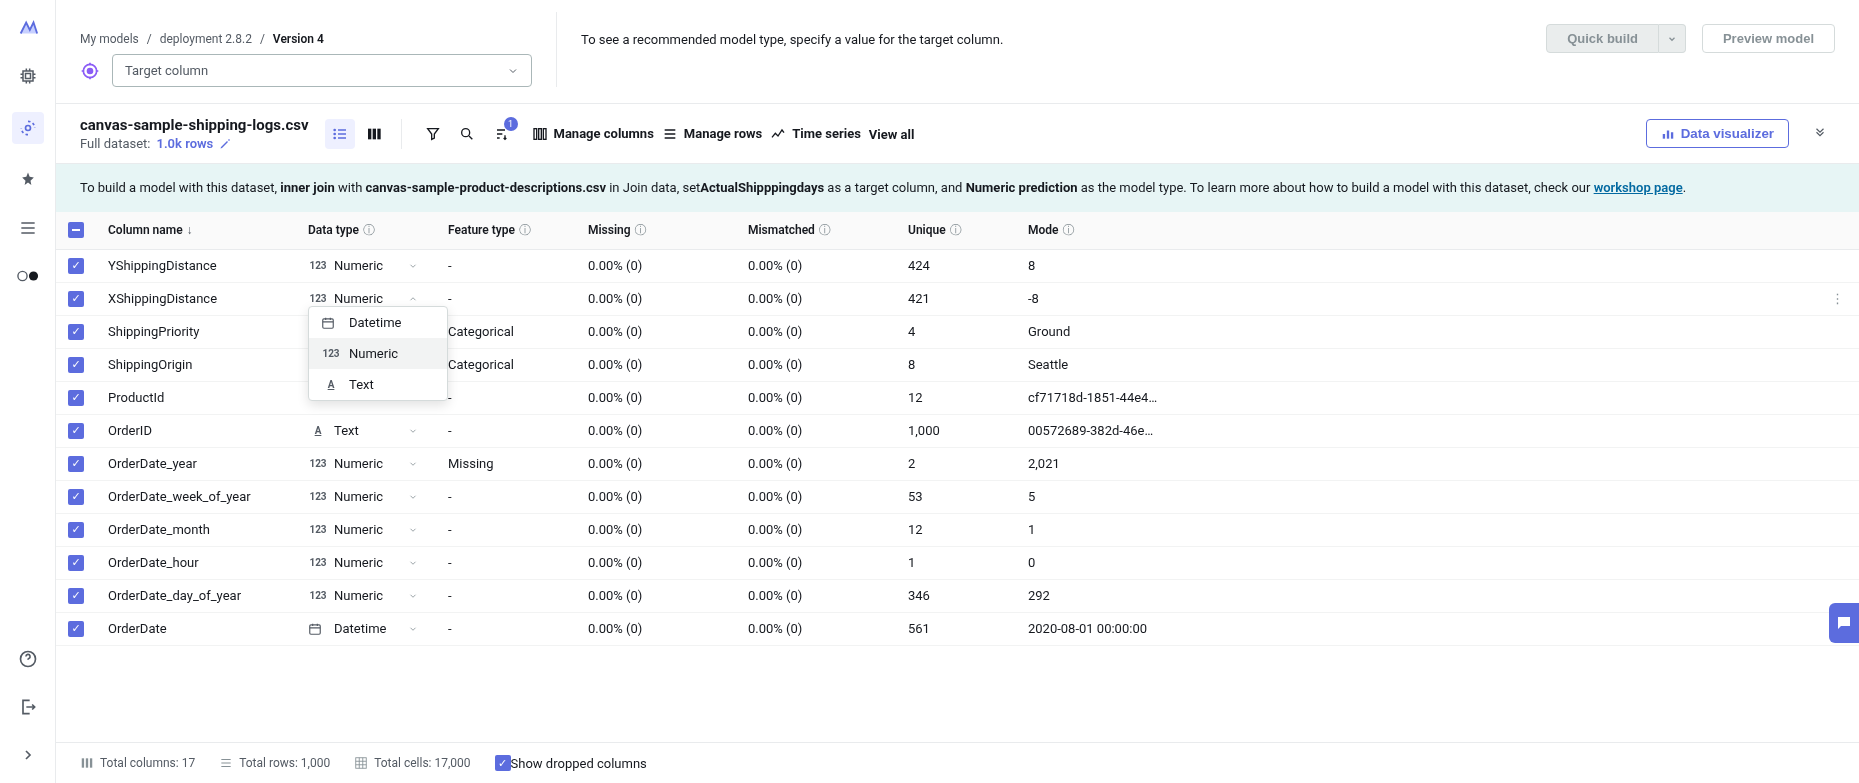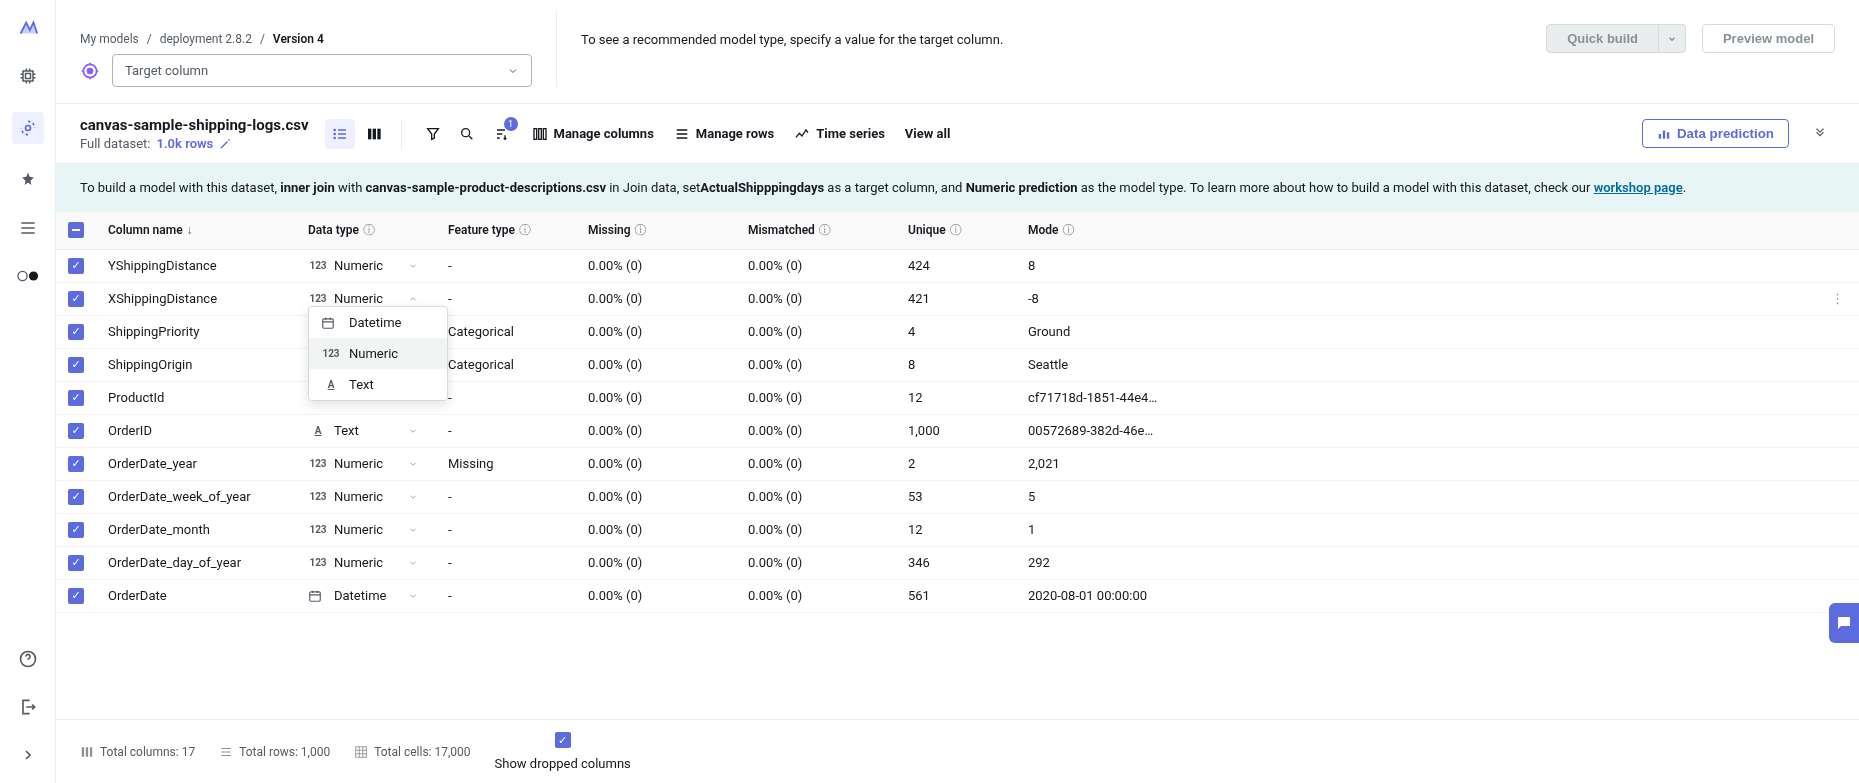--- a/index.html
+++ b/index.html
@@ -35,21 +35,21 @@
 .dataset-name { font-weight: 700; font-size: 15px; }
 .dataset-sub { font-size: 13px; color: #545b64; display: flex; gap: 6px; align-items: center; margin-top: 2px; }
 .dataset-sub .link { color: #5c6cde; font-weight: 600; }
 .dataset-sub .pencil { color: #5c6cde; cursor: pointer; }
 .view-icons { display: flex; gap: 4px; align-items: center; border-right: 1px solid #e9ebed; padding-right: 12px; }
 .view-icons .vicon { width: 30px; height: 30px; display: flex; align-items: center; justify-content: center; cursor: pointer; border-radius: 4px; color: #16191f; }
 .view-icons .vicon.active { background: #eef0ff; color: #5c6cde; }
 .tool-icons { display: flex; gap: 4px; align-items: center; }
 .tool-icons .ticon { width: 30px; height: 30px; display: flex; align-items: center; justify-content: center; cursor: pointer; position: relative; color: #16191f; }
 .badge { position: absolute; top: -2px; right: -2px; background: #5c6cde; color: #fff; border-radius: 50%; width: 14px; height: 14px; font-size: 9px; display: flex; align-items: center; justify-content: center; }
-.tool-links { display: flex; gap: 20px; align-items: center; }
+.tool-links { display: flex; gap: 8px; align-items: flex-end; }
 .tool-link { display: flex; align-items: center; gap: 6px; font-weight: 700; font-size: 13px; cursor: pointer; color: #16191f; }
 .dataset-spacer { flex: 1; }
 .dv-btn { border: 1px solid #5c6cde; color: #5c6cde; background: #fff; border-radius: 4px; padding: 6px 14px; font-weight: 700; cursor: pointer; display: flex; gap: 6px; align-items: center; }
 .expand-btn { width: 30px; height: 30px; display: flex; align-items: center; justify-content: center; cursor: pointer; color: #545b64; }
 
 .info-banner { background: #e7f5f5; padding: 14px 24px; font-size: 13px; color: #16191f; line-height: 1.5; }
 .info-banner .b { font-weight: 700; }
 .info-banner .link { color: #0369a1; font-weight: 600; }
 
 .table-wrap { flex: 1; overflow: auto; }
@@ -66,21 +66,21 @@
 .dt-icon { font-size: 10px; font-weight: 700; color: #545b64; width: 20px; text-align: center; }
 .dt-caret { margin-left: auto; color: #879196; cursor: pointer; padding-right: 6px; }
 .row-more { color: #879196; cursor: pointer; }
 
 .dropdown { position: absolute; top: 100%; left: 0; background: #fff; border: 1px solid #d5dbdb; box-shadow: 0 4px 12px rgba(0,0,0,0.12); z-index: 100; min-width: 140px; border-radius: 4px; overflow: hidden; }
 .dropdown .opt { padding: 8px 12px; display: flex; align-items: center; gap: 8px; cursor: pointer; font-size: 13px; }
 .dropdown .opt:hover, .dropdown .opt.hover { background: #f2f3f3; }
 
 .footer-row { border-top: 1px solid #e9ebed; padding: 12px 24px; display: flex; gap: 24px; align-items: center; font-size: 12px; color: #545b64; }
 .footer-row .fstat { display: flex; align-items: center; gap: 6px; }
-.footer-row .show-dropped { display: flex; align-items: center; gap: 8px; color: #16191f; font-size: 13px; flex-direction: column; }
+.footer-row .show-dropped { display: flex; align-items: center; color: #16191f; font-size: 13px; }
 
 .chat-fab { position: fixed; right: 0; bottom: 140px; width: 30px; height: 40px; background: #5c6cde; border-radius: 6px 0 0 6px; display: flex; align-items: center; justify-content: center; color: #fff; cursor: pointer; }
 
 svg { display: block; }
 </style>
 </head>
 <body>
 
 <nav class="sidebar-nav">
   <div class="icon logo">
@@ -251,21 +251,21 @@
         <span>View all</span>
       </div>
     </div>
     <div class="dataset-spacer"></div>
     <button class="dv-btn">
       <svg width="14" height="14" viewBox="0 0 24 24" fill="currentColor">
           <rect x="3" y="12" width="4" height="8"></rect>
           <rect x="10" y="6" width="4" height="14"></rect>
           <rect x="17" y="9" width="4" height="11"></rect>
         </svg>
-      <span>Data prediction</span>
+      <span>Data visualizer</span>
     </button>
     <div class="expand-btn">
       <svg width="14" height="14" viewBox="0 0 24 24" fill="none" stroke="currentColor" stroke-width="2">
           <path d="M6 9l6 6 6-6M6 3l6 6 6-6"></path>
         </svg>
     </div>
   </div>
 
   <div class="info-banner">
     <span>To build a model with this dataset, </span><span class="b">inner join</span><span> with </span><span class="b">canvas-sample-product-descriptions.csv</span><span> in Join data, set</span><span class="b">ActualShipppingdays</span><span> as a target column, and </span><span class="b">Numeric prediction</span><span> as the model type. To learn more about how to build a model with this dataset, check our </span><a href="#" class="link">workshop page</a><span>.</span>
@@ -482,20 +482,43 @@
     <td>0.00% (0)</td>
     <td>0.00% (0)</td>
     <td>12</td>
     <td>1</td>
     <td></td>
   </tr>
           <tr>
     <td>
               <div class="cb checked"></div>
             </td>
+    <td>OrderDate_hour</td>
+    <td style="position:relative;overflow:visible">
+              <div class="dt-cell">
+      <span class="dt-icon">123</span>
+                <span>Numeric</span>
+      <span class="dt-caret">
+                  <svg width="10" height="10" viewBox="0 0 24 24" fill="none" stroke="currentColor" stroke-width="2">
+                    <path d="M6 9l6 6 6-6"></path>
+                  </svg>
+                </span>
+    </div>
+            </td>
+    <td>-</td>
+    <td>0.00% (0)</td>
+    <td>0.00% (0)</td>
+    <td>1</td>
+    <td>0</td>
+    <td></td>
+  </tr>
+          <tr>
+    <td>
+              <div class="cb checked"></div>
+            </td>
     <td>OrderDate_day_of_year</td>
     <td style="position:relative;overflow:visible">
               <div class="dt-cell">
       <span class="dt-icon">123</span>
                 <span>Numeric</span>
       <span class="dt-caret">
                   <svg width="10" height="10" viewBox="0 0 24 24" fill="none" stroke="currentColor" stroke-width="2">
                     <path d="M6 9l6 6 6-6"></path>
                   </svg>
                 </span>

